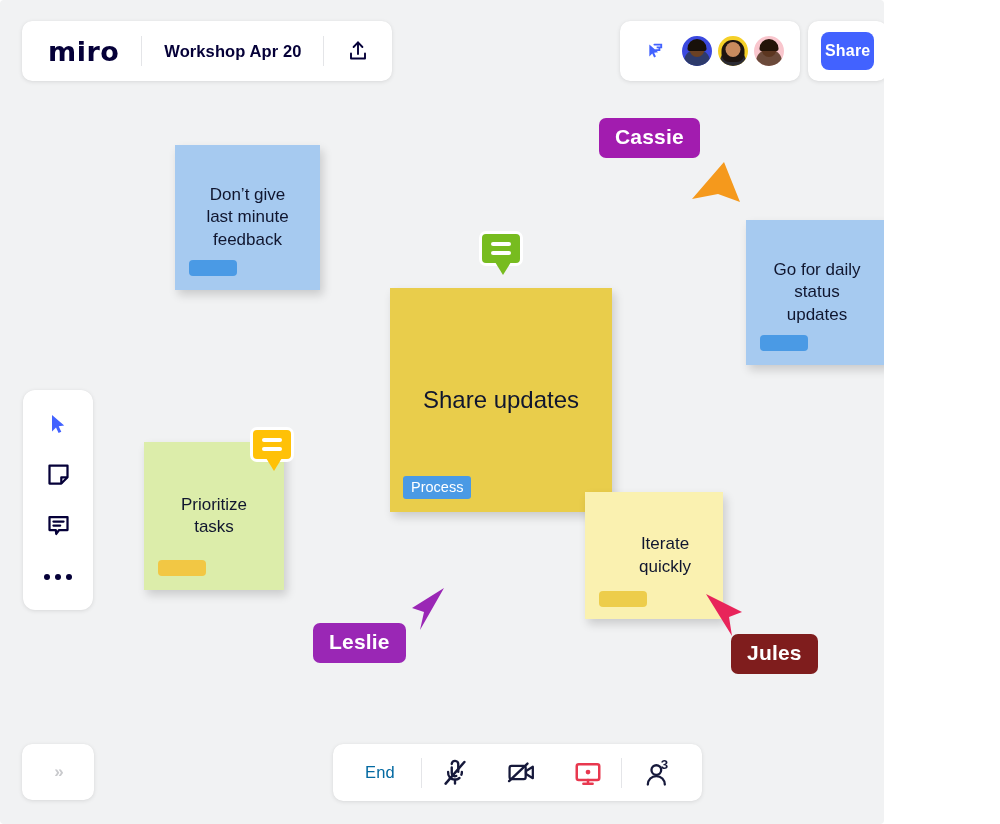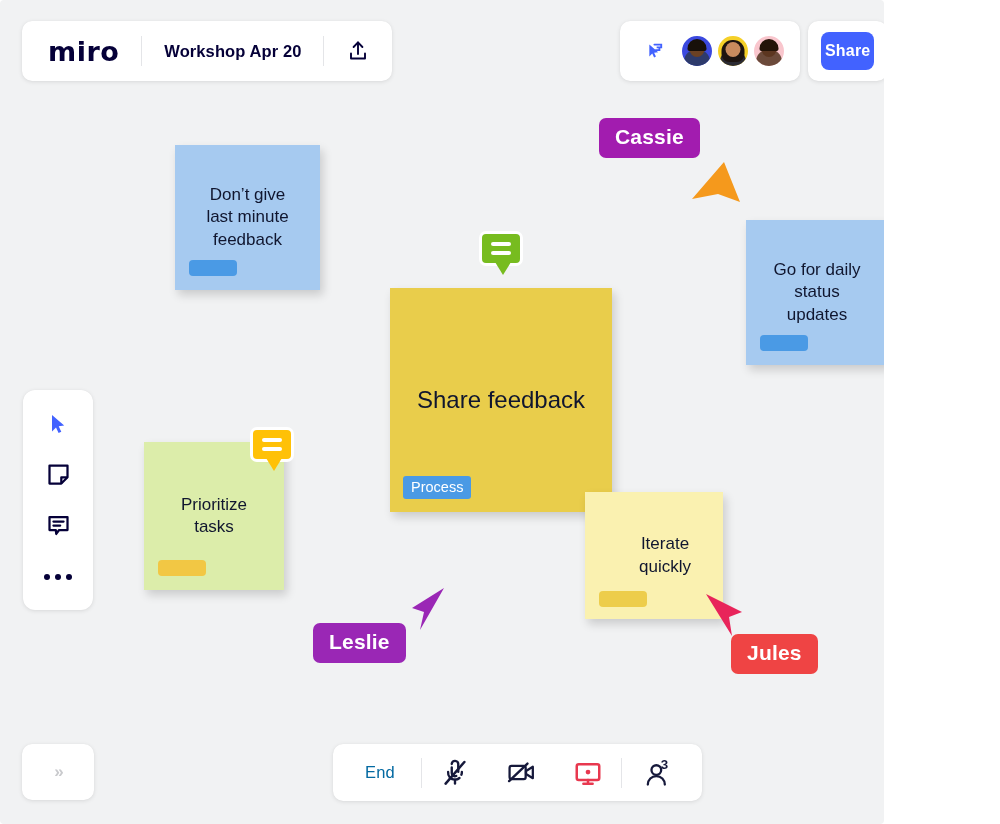--- a/index.html
+++ b/index.html
@@ -236,21 +236,21 @@
   </div>
 
   <div class="sticky" style="left:175px; top:145px; width:145px; height:145px; background:#a6caf0;">
     <div class="txt" style="font-size:17px;">Don’t give
 last minute
 feedback</div>
     <span class="tag" style="background:#4a9ae5;"></span>
   </div>
 
   <div class="sticky" style="left:390px; top:288px; width:222px; height:224px; background:#e9cd4b;">
-    <div class="txt" style="font-size:24px;">Share feedback</div>
+    <div class="txt" style="font-size:24px;">Share updates</div>
     <span class="tag labeled" style="background:#4a9ae5; left:13px; bottom:13px;">Process</span>
   </div>
 
   <div class="sticky" style="left:144px; top:442px; width:140px; height:148px; background:#dcedaa;">
     <div class="txt" style="font-size:17px;">Prioritize
 tasks</div>
     <span class="tag" style="background:#f2c744;"></span>
   </div>
 
   <div class="sticky" style="left:585px; top:492px; width:138px; height:127px; background:#faf1b0;padding-left:36px;">
@@ -281,21 +281,21 @@
       <path d="M46 2 L14 22 L26 26 L22 44 Z" fill="#9a27b5"></path>
     </svg>
   </div>
   <div class="cursor-label" style="left:313px; top:623px; background:#9a27b5;">Leslie</div>
 
   <div class="cursor-arrow" style="left:702px; top:592px;">
     <svg width="52" height="48" viewBox="0 0 52 48">
       <path d="M4 2 L40 20 L27 25 L30 44 Z" fill="#e8245a"></path>
     </svg>
   </div>
-  <div class="cursor-label" style="left:731px; top:634px; background:#ef4444;">Jules</div>
+  <div class="cursor-label" style="left:731px; top:634px; background:#7f1d1d;">Jules</div>
 
   <div class="panel" id="expand-panel">
     <span class="chev">»</span>
   </div>
 
   <div class="panel" id="call-bar">
     <div class="end-btn">End</div>
     <div class="vsep"></div>
     <div class="call-icon">
       <svg width="30" height="30" viewBox="0 0 24 24">

